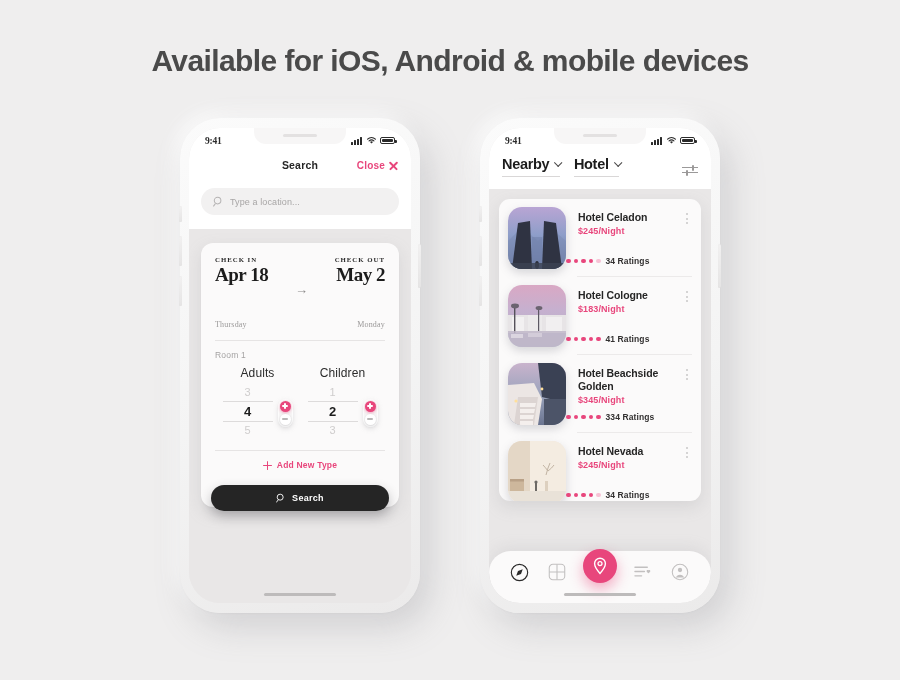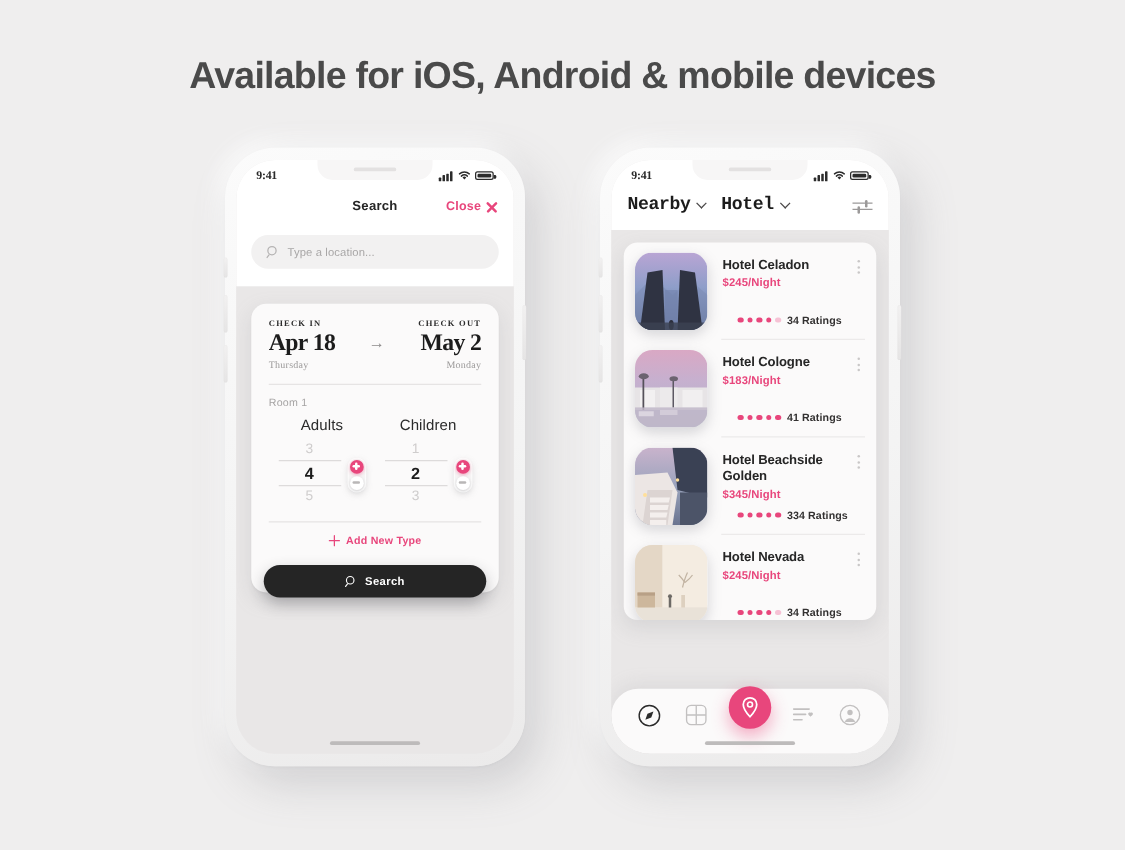--- a/index.html
+++ b/index.html
@@ -108,21 +108,21 @@
   .card {
     margin: 0 12px; background:#fbfafa; border-radius: 12px;
     box-shadow: 0 6px 16px rgba(150,150,155,0.22), 0 1px 2px rgba(0,0,0,.03);
     padding: 13px 14px 0 14px;
   }
   .dates { display:flex; align-items:center; justify-content:space-between;font-family:Liberation Serif, serif; }
   .dcol { display:flex; flex-direction:column; }
   .dcol.right { align-items:flex-end; }
   .dlabel { font-size:6.8px; font-weight:bold; letter-spacing:1px; color:#2b2b2b; }
   .dval { font-size:19px; font-weight:bold; color:#1c1c1c; letter-spacing:-0.5px; line-height:1.25; }
-  .dday { font-size:8px; color:#9b9999; letter-spacing:.2px; }
+  .dday { font-size:8px; color:#9b9999; letter-spacing:.2px;margin-top:33px; }
   .arrow { color:#8d8b8b; font-size:13px; padding-bottom: 4px; }
 
   .divider { height:1px; background:#e6e4e4; margin: 11px 0 0 0; }
   .roomlbl { font-size:8.5px; color:#a5a3a3; padding: 9px 0 0 0; letter-spacing:.2px; }
 
   .counters { display:flex; justify-content:space-around; padding: 6px 0 0 0; }
   .counter { display:flex; flex-direction:column; align-items:center; width:84px; }
   .cnt-title { font-size:12px; color:#2b2b2b; letter-spacing:.1px; margin-bottom: 4px; }
   .cnt-body { display:flex; align-items:center; gap:5px; }
   .cnt-col { display:flex; flex-direction:column; align-items:center; width:50px; }
@@ -160,21 +160,21 @@
 
   
   .r-header { background:#ffffff; padding-bottom: 12px; position:relative; z-index:20; }
   .r-navrow { display:flex; align-items:center; justify-content:center; position:relative; height:26px; margin-top:2px; }
   .r-back { position:absolute; left:11px; display:flex; align-items:center; gap:3px; font-size:9.5px; font-weight:bold; color:#e8467c; }
   .chev-l { width:5px; height:5px; border-left:1.5px solid #e8467c; border-bottom:1.5px solid #e8467c; transform: rotate(45deg); }
   .r-title { font-size:10px; font-weight:bold; color:#262626; letter-spacing:.2px; }
   .bell-wrap { position:absolute; right:13px; }
 
   .filters { display:flex; align-items:flex-end; padding: 6px 13px 0 13px; gap: 14px; }
-  .fgroup { display:flex; flex-direction:row;font-family:Liberation Mono, monospace; }
+  .fgroup { display:flex; flex-direction:column; }
   .frow { display:flex; align-items:center; gap:5px; }
   .ftext { font-size:14.5px; font-weight:bold; color:#1c1c1c; letter-spacing:-0.3px; }
   .chev-d { width:5.5px; height:5.5px; border-right:1.4px solid #4a4848; border-bottom:1.4px solid #4a4848; transform: rotate(45deg) translateY(-2px); }
   .funder { height:1px; background:#d9d7d7; margin-top:4px; }
   .slider-icon { margin-left:auto; width:16px; height:14px; position:relative; }
   .sl-line { position:absolute; left:0; width:16px; height:1.3px; background:#9b9999; }
   .sl-line.a { top:4px; } .sl-line.b { top:9px; }
   .sl-knob { position:absolute; width:1.8px; height:6px; background:#9b9999; border-radius:1px; }
   .sl-knob.a { left:10px; top:1.5px; } .sl-knob.b { left:4px; top:6.5px; }
 
@@ -186,21 +186,21 @@
   }
   .hotel-row { display:flex; padding: 8px 9px 0 9px; position:relative; }
   .thumb {
     width: 58px; height: 62px; border-radius: 14px; flex: 0 0 58px;
     box-shadow: 0 4px 10px rgba(120,120,130,.28);
     overflow:hidden; position: relative;
   }
   .hinfo { flex:1; padding: 4px 0 0 12px; position:relative; }
   .hname { font-size:10.5px; font-weight:bold; color:#262626; letter-spacing:-0.1px; line-height:1.25; }
   .hprice { font-size:9px; font-weight:bold; color:#e8467c; margin-top:2px; letter-spacing:.1px; }
-  .hrate { display:flex; align-items:center; gap:5px; position:absolute; bottom:3px; left:24px; }
+  .hrate { display:flex; align-items:center; gap:5px; position:absolute; bottom:3px; left:0; }
   .dots { display:flex; gap:3px; }
   .dots i { width:4.5px; height:4.5px; border-radius:50%; background:#e8467c; display:block; }
   .dots i.off { background:#f6c2d5; }
   .hcount { font-size:8.5px; font-weight:bold; color:#333131; letter-spacing:.1px; }
   .kebab { position:absolute; right:4px; top:6px; display:flex; flex-direction:column; gap:2.5px; }
   .kebab i { width:2px; height:2px; border-radius:50%; background:#c9c7c7; display:block; }
   .rowsep { height:1px; background:#eceaea; margin: 7px 9px 0 78px; }
 
   .tabbar {
     position:absolute; left:0; bottom:0; width:222px; height:52px;

